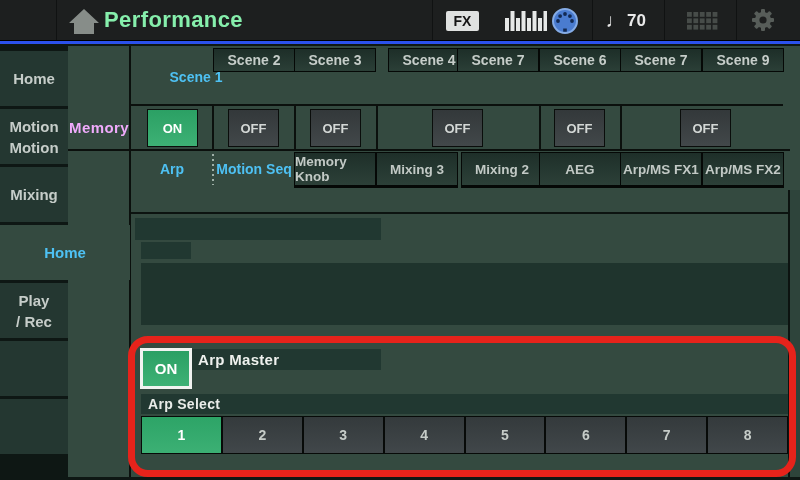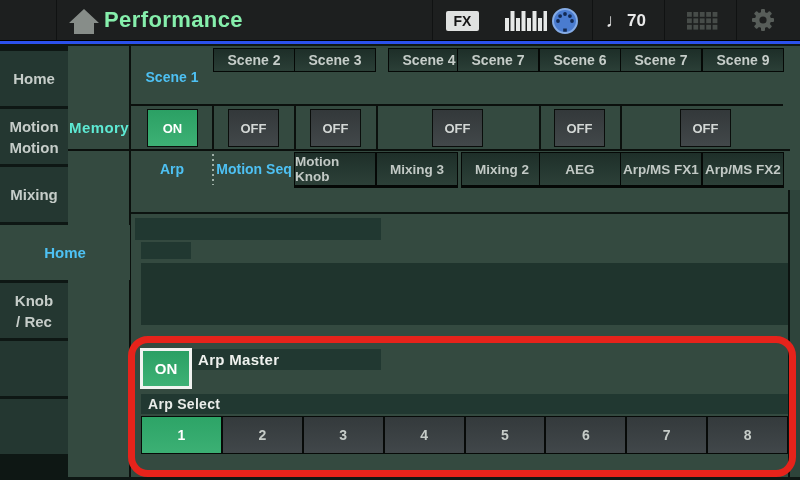--- a/index.html
+++ b/index.html
@@ -28,26 +28,26 @@
   #gutter{left:68px;top:46px;width:62px;height:431px;background:#344a40;}
   #mainpane{left:130px;top:46px;width:670px;height:431px;background:#344a40;}
   #vleft{left:129px;top:46px;width:2px;height:431px;background:#0b100d;}
   #rightstrip{left:790px;top:190px;width:10px;height:287px;background:#2e443b;}
   #vright{left:788px;top:190px;width:2px;height:287px;background:#0c1310;}
   
   .side-item{left:0;width:68px;height:55px;background:#243731;color:#c6cdc9;font-size:15px;
              display:flex;flex-direction:column;align-items:center;justify-content:center;line-height:21px;text-align:center;}
   .side-item.sel{width:130px;background:#344a40;color:#4ec1f3;}
   #memLabel{left:68px;top:106px;width:62px;height:43px;display:flex;align-items:center;justify-content:center;
-            color:#5eead4;font-size:15px;letter-spacing:.4px;}
+            color:#f0abfc;font-size:15px;letter-spacing:.4px;}
   
   .scene-tab{top:48px;width:82px;height:24px;box-sizing:border-box;border:1px solid #050806;
              background:linear-gradient(180deg,#1d2e28 0%,#2b3f37 100%);
              color:#c6cdc9;font-size:14px;display:flex;align-items:center;justify-content:center;}
-  .scene-tab.sel{background:#344a40;border:none;height:57px;color:#4ec1f3;}
+  .scene-tab.sel{background:#344a40;border:none;height:57px;color:#4ec1f3;margin-left:24px;}
   
   #memTop{left:131px;top:104px;width:652px;height:2px;background:#0b100d;}
   .vdiv{top:106px;width:2px;height:43px;background:#0b100d;}
   #memBottom{left:68px;top:149px;width:722px;height:2px;background:#0b100d;}
   .mem-btn{top:109px;width:51px;height:38px;box-sizing:border-box;border:1px solid #0a0d0b;
            font-size:13px;display:flex;align-items:center;justify-content:center;color:#d3d7d5;
            background:linear-gradient(180deg,#33383a,#42484a);}
   .mem-btn.on{background:linear-gradient(180deg,#2ba064,#3db175);color:#fff;}
   
   .func-flat{top:152px;width:82px;height:34px;font-size:14px;color:#4ec1f3;
@@ -169,21 +169,21 @@
   <span>Motion</span>
   <span>Motion</span>
 </div>
 <div class="abs side-item" style="top:167px">
   <span>Mixing</span>
 </div>
 <div class="abs side-item sel" style="top:225px">
   <span>Home</span>
 </div>
 <div class="abs side-item" style="top:283px">
-  <span>Knob</span>
+  <span>Play</span>
   <span>/ Rec</span>
 </div>
 <div class="abs side-item" style="top:341px"></div>
 <div class="abs side-item" style="top:399px"></div>
 
 <div class="abs" id="memLabel">Memory</div>
 
 <div class="abs scene-tab sel" style="left:131px">Scene 1</div>
 <div class="abs scene-tab" style="left:213px">Scene 2</div>
 <div class="abs scene-tab" style="left:294px">Scene 3</div>
@@ -204,21 +204,21 @@
 <div class="abs mem-btn on" style="left:147px">ON</div>
 <div class="abs mem-btn" style="left:228px">OFF</div>
 <div class="abs mem-btn" style="left:310px">OFF</div>
 <div class="abs mem-btn" style="left:432px">OFF</div>
 <div class="abs mem-btn" style="left:554px">OFF</div>
 <div class="abs mem-btn" style="left:680px">OFF</div>
 
 <div class="abs func-flat" style="left:131px">Arp</div>
 <div class="abs dotsep"></div>
 <div class="abs func-flat" style="left:213px">Motion Seq</div>
-<div class="abs func-tab" style="left:294px">Motion Knob</div>
+<div class="abs func-tab" style="left:294px">Memory Knob</div>
 <div class="abs func-tab" style="left:376px">Mixing 3</div>
 <div class="abs func-tab" style="left:461px">Mixing 2</div>
 <div class="abs func-tab" style="left:539px">AEG</div>
 <div class="abs func-tab" style="left:620px">Arp/MS FX1</div>
 <div class="abs func-tab" style="left:702px">Arp/MS FX2</div>
 
 <div class="abs" id="hline"></div>
 <div class="abs" id="vright"></div>
 <div class="abs" id="rightstrip"></div>
 

